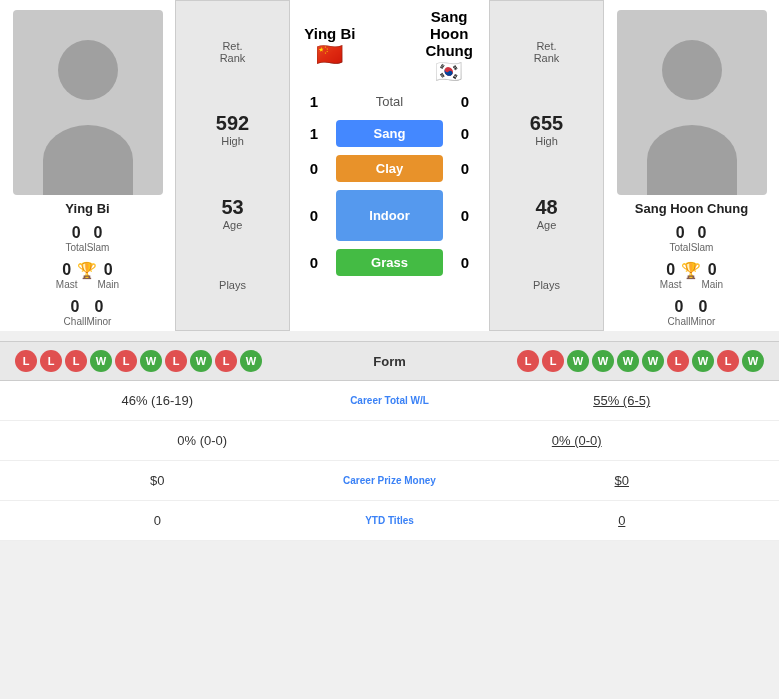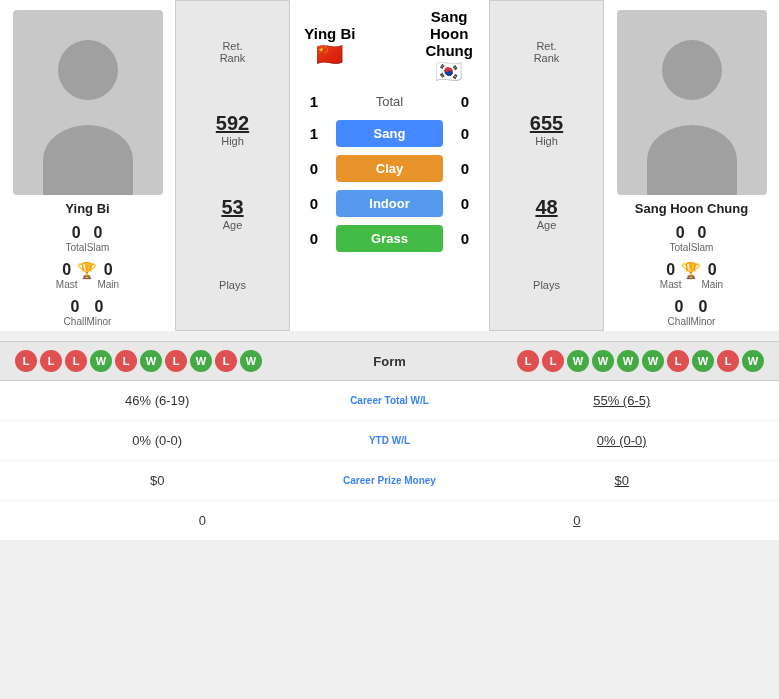--- a/index.html
+++ b/index.html
@@ -78,21 +78,20 @@
       display: flex;
       flex-direction: column;
       align-items: center;
       text-align: right;
     }
 
     .detail-value {
       font-size: 20px;
       font-weight: bold;
       color: #222;
-      text-decoration: underline;
     }
 
     .detail-label {
       font-size: 11px;
       color: #555;
     }
 
     
     .form-section {
       background: #e8e8e8;
@@ -317,21 +316,21 @@
     <span style="flex:1; padding:6px 0; border-radius:4px; color:#fff; font-weight:bold; font-size:13px; text-align:center; background:#4488ff;">Sang</span>
     <span style="width:28px; text-align:center; font-size:15px; font-weight:bold;">0</span>
   </div>
           <div style="display: flex; align-items: center; gap: 8px;">
     <span style="width:28px; text-align:center; font-size:15px; font-weight:bold;">0</span>
     <span style="flex:1; padding:6px 0; border-radius:4px; color:#fff; font-weight:bold; font-size:13px; text-align:center; background:#e8922a;">Clay</span>
     <span style="width:28px; text-align:center; font-size:15px; font-weight:bold;">0</span>
   </div>
           <div style="display: flex; align-items: center; gap: 8px;">
     <span style="width:28px; text-align:center; font-size:15px; font-weight:bold;">0</span>
-    <span style="flex:1; padding:6px 0; border-radius:4px; color:#fff; font-weight:bold; font-size:13px; text-align:center; background:#5599ee;">Indoor</span>
+    <span style="flex:1; padding:18px 0; border-radius:4px; color:#fff; font-weight:bold; font-size:13px; text-align:center; background:#5599ee;">Indoor</span>
     <span style="width:28px; text-align:center; font-size:15px; font-weight:bold;">0</span>
   </div>
           <div style="display: flex; align-items: center; gap: 8px;">
     <span style="width:28px; text-align:center; font-size:15px; font-weight:bold;">0</span>
     <span style="flex:1; padding:6px 0; border-radius:4px; color:#fff; font-weight:bold; font-size:13px; text-align:center; background:#44bb44;">Grass</span>
     <span style="width:28px; text-align:center; font-size:15px; font-weight:bold;">0</span>
   </div>
         </div>
     </div>
 
@@ -418,32 +417,32 @@
         <span class="form-pill pill-w">W</span>
         <span class="form-pill pill-l">L</span>
         <span class="form-pill pill-w">W</span>
         <span class="form-pill pill-l">L</span>
         <span class="form-pill pill-w">W</span>
       </div>
   </div>
 
   <div class="stats-section" id="career-stats-rows">
   <div class="stats-row-item">
-    <span class="stats-left">46% (6-19)</span>
+    <span class="stats-left">46% (16-19)</span>
     <span class="stats-center-label" style="">Career Total W/L</span>
     <span class="stats-right">55% (6-5)</span>
   </div>
       <div class="stats-row-item">
     <span class="stats-left">0% (0-0)</span>
-    <span class="stats-center-label" style="">YTD W/L</span>
     <span class="stats-right">0% (0-0)</span>
   </div>
       <div class="stats-row-item">
     <span class="stats-left">$0</span>
     <span class="stats-center-label" style="font-weight:bold;">Career Prize Money</span>
     <span class="stats-right">$0</span>
   </div>
       <div class="stats-row-item">
     <span class="stats-left">0</span>
+    <span class="stats-center-label" style="">YTD Titles</span>
     <span class="stats-right">0</span>
   </div>
     </div>
 </div>
 
 </body></html>

